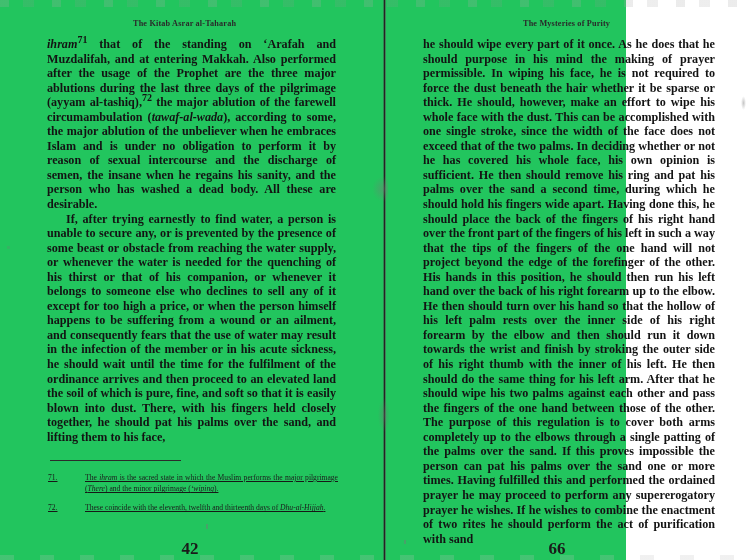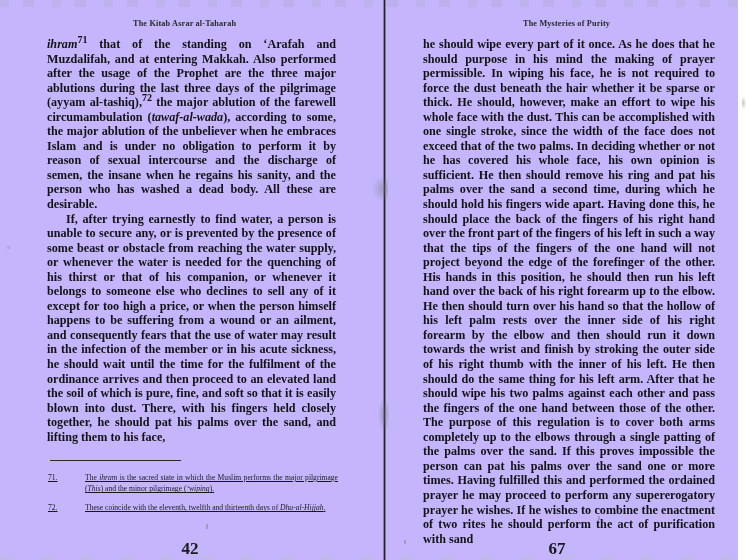--- a/index.html
+++ b/index.html
@@ -10,23 +10,23 @@
   body {
     width: 750px;
     height: 560px;
     overflow: hidden;
     font-family: "Liberation Serif", "DejaVu Serif", serif;
     color: #171717;
   }
 
   #scan {
     position: relative;
-    width: 738px;
+    width: 626px;
     height: 560px;
-    background: #c4b5fd;
+    background: #22c55e;
   }
 
   
   .scan-noise-top {
     position: absolute;
     left: 0; top: 0;
     width: 750px; height: 7px;
     background:
       repeating-linear-gradient(90deg,
         rgba(170,170,170,0.30) 0px, rgba(170,170,170,0.30) 9px,
@@ -208,21 +208,21 @@
 
       <p class="indent">If, after trying earnestly to find water, a person is unable to secure any, or is prevented by the presence of some beast or obstacle from reaching the water supply, or whenever the water is needed for the quenching of his thirst or that of his companion, or whenever it belongs to someone else who declines to sell any of it except for too high a price, or when the person himself happens to be suffering from a wound or an ailment, and consequently fears that the use of water may result in the infection of the member or in his acute sickness, he should wait until the time for the fulfilment of the ordinance arrives and then proceed to an elevated land the soil of which is pure, fine, and soft so that it is easily blown into dust. There, with his fingers held closely together, he should pat his palms over the sand, and lifting them to his face,</p>
     </div>
 
     <div class="footnote-rule"></div>
 
     <div class="footnotes">
 
       <div class="footnote">
         <span class="num">71.</span>
-        <span class="body">The <i class="term">ihram</i> is the sacred state in which the Muslim performs the major pilgrimage (<i class="term">This</i>) and the minor pilgrimage (<i class="term">‘wiping</i>).</span>
+        <span class="body">The <i class="term">ihram</i> is the sacred state in which the Muslim performs the major pilgrimage (<i class="term">There</i>) and the minor pilgrimage (<i class="term">‘wiping</i>).</span>
       </div>
 
       <div class="footnote">
         <span class="num">72.</span>
         <span class="body">These coincide with the eleventh, twelfth and thirteenth days of <i class="term">Dhu-al-Hijjah</i>.</span>
       </div>
 
     </div>
 
     <div class="folio">42</div>
@@ -234,21 +234,21 @@
   <div class="edge-left-mark"></div>
 
   <div class="page right">
 
     <div class="running-head">The Mysteries of Purity</div>
 
     <div class="textblock">
       <p>he should wipe every part of it once. As he does that he should purpose in his mind the making of prayer permissible. In wiping his face, he is not required to force the dust beneath the hair whether it be sparse or thick. He should, however, make an effort to wipe his whole face with the dust. This can be accomplished with one single stroke,  since the width of the face does not exceed that of the two palms. In deciding whether or not he has covered his whole face, his own opinion is sufficient. He then should remove his ring and pat his palms over the sand a second time, during which he should hold his fingers wide apart. Having done this, he should place  the back of the fingers of his right hand over the front part of the fingers of his left in such a way that the tips of the fingers of the one hand will not project beyond the edge of the forefinger of the other. His hands in this position, he should then run his left hand over the back of his right forearm up to the elbow. He then should turn over his hand so that the hollow of his left palm rests over the inner side of his right forearm by the elbow and then should run it down towards the wrist and finish by stroking the outer side of his right thumb with the inner of his left. He then should do the same thing for his left arm. After that he should wipe his two palms against each other and pass the fingers of the one hand between those of the other. The purpose of this regulation is to cover both arms completely up to the elbows through a single patting of the palms over the sand. If this proves impossible the person can pat his palms over the sand one or more times. Having fulfilled this and performed the ordained prayer he may proceed to perform any supererogatory prayer he wishes. If he wishes to combine the enactment of two rites he should perform  the  act  of  purification  with  sand</p>
     </div>
 
-    <div class="folio">67</div>
+    <div class="folio">66</div>
   </div>
 
   <span class="speck" style="left:206px;top:524px;width:2px;height:5px;"></span>
   <span class="speck" style="left:598px;top:516px;width:2px;height:4px;"></span>
   <span class="speck" style="left:404px;top:540px;width:2px;height:4px;"></span>
   <span class="speck" style="left:7px;top:246px;width:3px;height:3px;opacity:.5;"></span>
 
 </div>
 
 </body></html>

